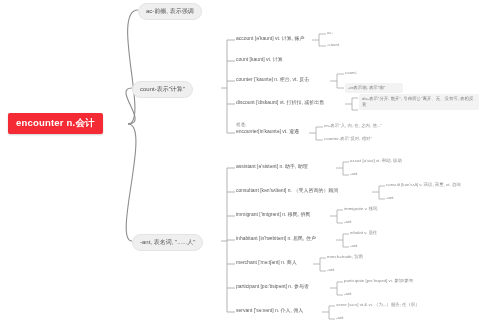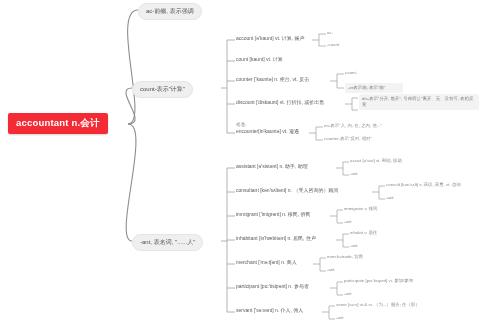--- a/index.html
+++ b/index.html
@@ -120,21 +120,21 @@
       <path d="M336 168 L 343 168 M343 162 L 343 175 M343 162 L 349 162 M343 175 L 349 175"></path>
       <path d="M372 192 L 379 192 M379 186 L 379 199 M379 186 L 385 186 M379 199 L 385 199"></path>
       <path d="M330 216 L 337 216 M337 210 L 337 223 M337 210 L 343 210 M337 223 L 343 223"></path>
       <path d="M336 240 L 343 240 M343 234 L 343 247 M343 234 L 349 234 M343 247 L 349 247"></path>
       <path d="M313 264 L 320 264 M320 258 L 320 271 M320 258 L 326 258 M320 271 L 326 271"></path>
       <path d="M330 288 L 337 288 M337 282 L 337 295 M337 282 L 343 282 M337 295 L 343 295"></path>
       <path d="M322 312 L 329 312 M329 306 L 329 319 M329 306 L 335 306 M329 319 L 335 319"></path>
     </g>
   </svg>
 
-  <div class="node root" style="left:8px;top:113px;">accountant n.会计</div>
+  <div class="node root" style="left:8px;top:113px;">encounter n.会计</div>
 
   <div class="node lvl1" style="left:138px;top:3px;">ac-前缀, 表示强调</div>
 
   <div class="node lvl1" style="left:132px;top:81px;">count-表示"计算"</div>
 
   <div class="node lvl1" style="left:132px;top:234px;">-ant, 表名词, "......人"</div>
 
   <div class="node lvl2" style="left:236px;top:36px;">account [ə'kaunt] vt. 计算, 账户</div>
   <div class="node lvl2" style="left:236px;top:57px;">count [kaunt] vt. 计算</div>
   <div class="node lvl2" style="left:236px;top:77px;">counter ['kauntə] n. 柜台, vt. 反击</div>

